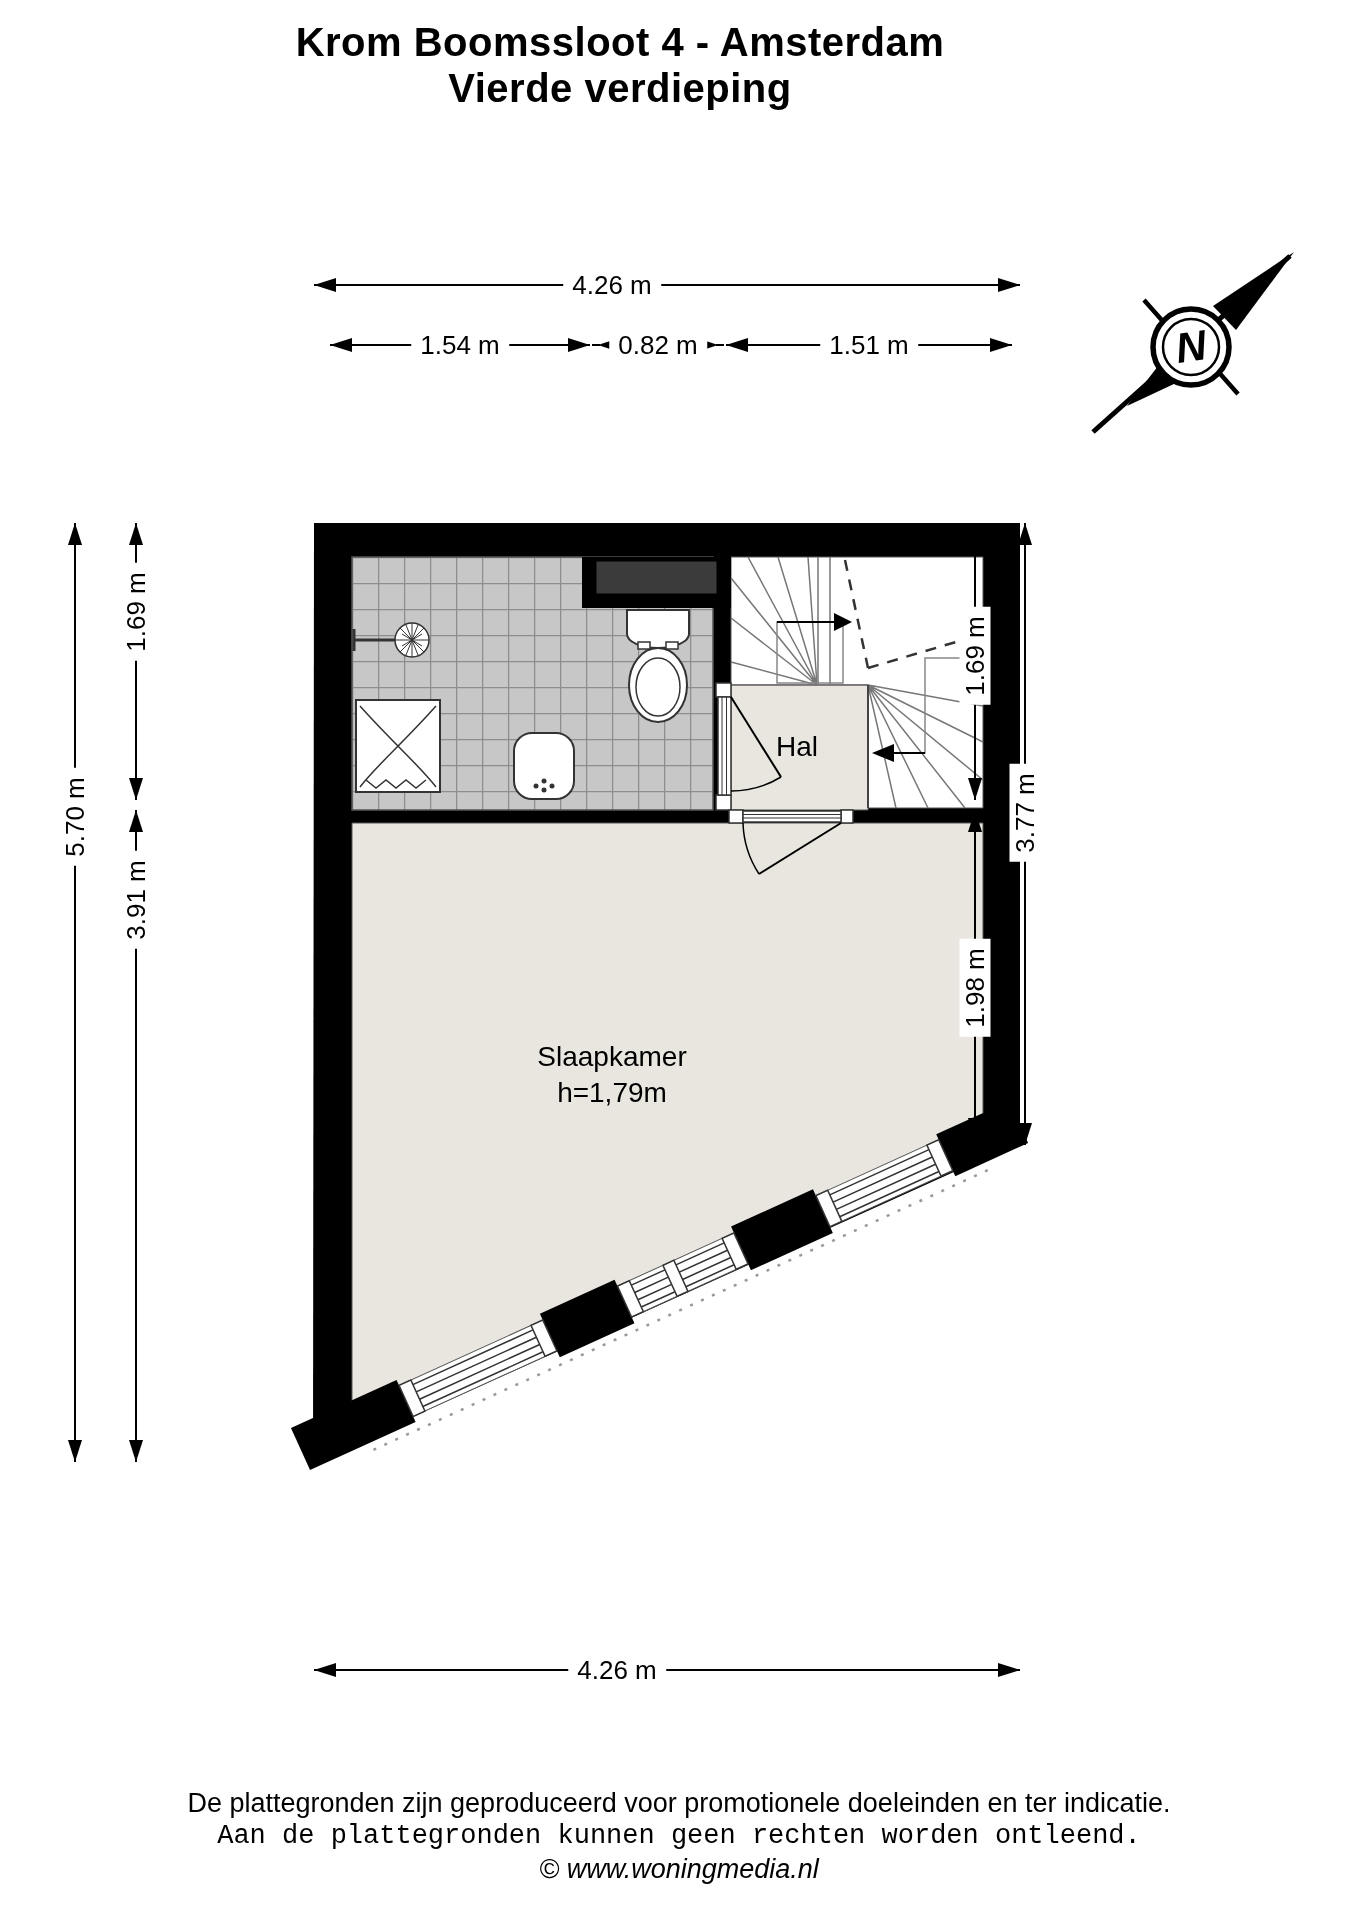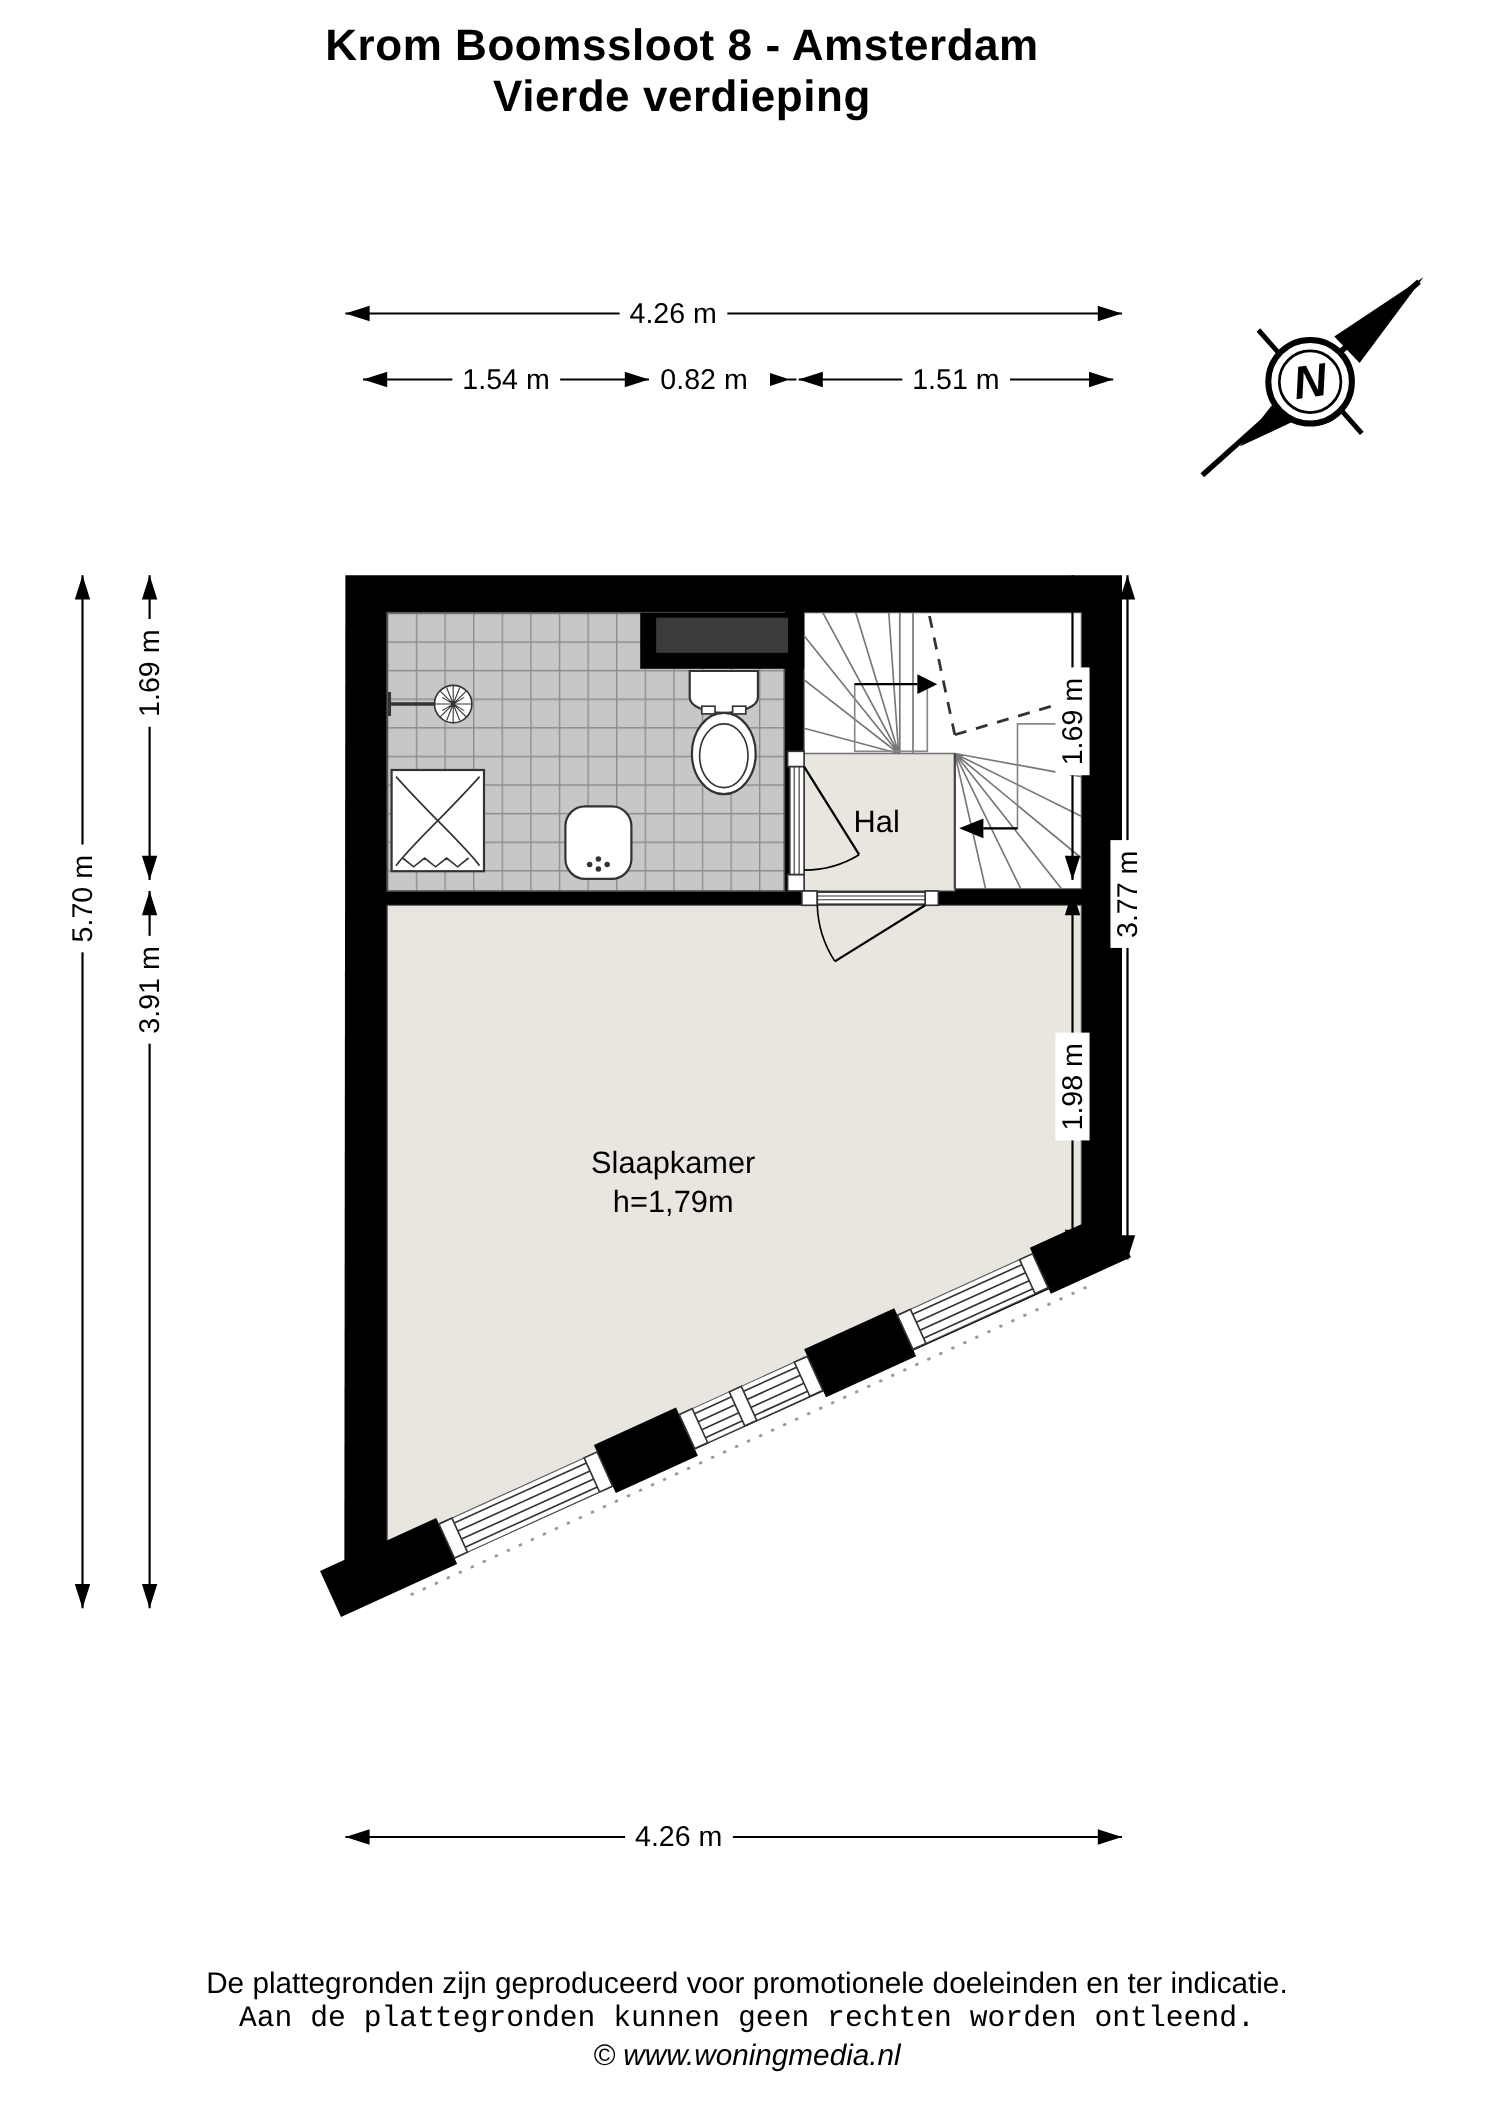--- a/index.html
+++ b/index.html
@@ -207,28 +207,28 @@
     <g>
       <path d="M1093,432 L1290,256" stroke="#000" stroke-width="5" fill="none"></path>
       <polygon points="1294,252 1213,306 1236,330" fill="#000"></polygon>
       <polygon points="1127,406 1162,361 1176,383" fill="#000"></polygon>
       <path d="M1144,300 L1167,326 M1215,368 L1238,394" stroke="#000" stroke-width="4.5" fill="none"></path>
       <circle cx="1191" cy="347" r="38" fill="#ffffff" stroke="#000" stroke-width="5.5"></circle>
       <circle cx="1191" cy="347" r="28" fill="#ffffff" stroke="#000" stroke-width="2.5"></circle>
     </g>
   </svg>
 
-  <div class="lbl title-line" style="left:620px;top:42px;">Krom Boomssloot 8 - Amsterdam</div>
+  <div class="lbl title-line" style="left:620px;top:42px;">Krom Boomssloot 4 - Amsterdam</div>
   <div class="lbl title-line" style="left:620px;top:88px;">Vierde verdieping</div>
 
   <div class="lbl compass-n" style="left:1191px;top:348px;">N</div>
 
   <div class="lbl dim" style="left:612px;top:285px;">4.26 m</div>
   <div class="lbl dim" style="left:460px;top:345px;">1.54 m</div>
-  <div class="lbl dim" style="left:640px;top:345px;">0.82 m</div>
+  <div class="lbl dim" style="left:658px;top:345px;">0.82 m</div>
   <div class="lbl dim" style="left:869px;top:345px;">1.51 m</div>
 
   <div class="lbl dim vdim" style="left:75px;top:817px;">5.70 m</div>
   <div class="lbl dim vdim" style="left:136px;top:612px;">1.69 m</div>
   <div class="lbl dim vdim" style="left:136px;top:900px;">3.91 m</div>
 
   <div class="lbl dim vdim" style="left:975px;top:656px;">1.69 m</div>
   <div class="lbl dim vdim" style="left:975px;top:988px;">1.98 m</div>
   <div class="lbl dim vdim" style="left:1025px;top:813px;">3.77 m</div>
 

